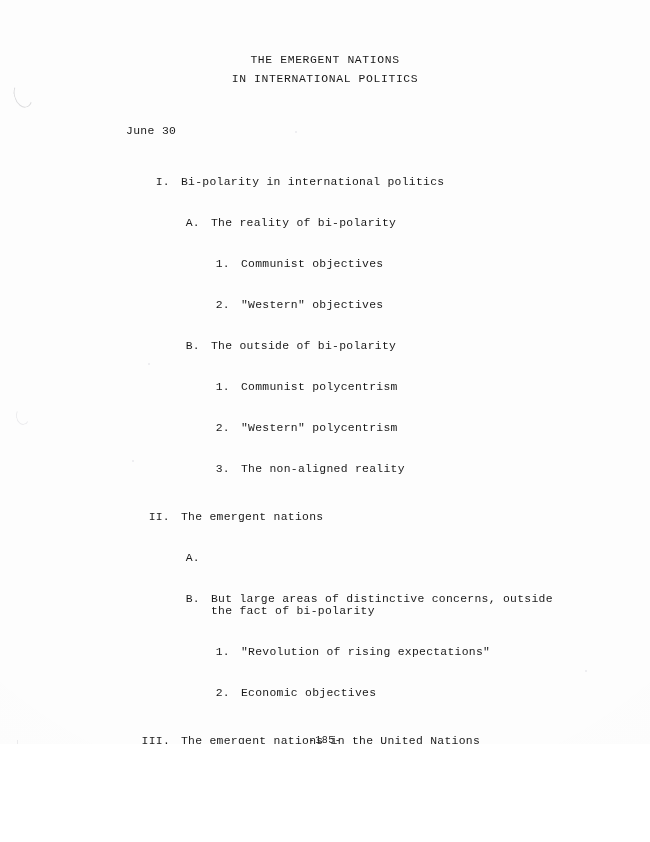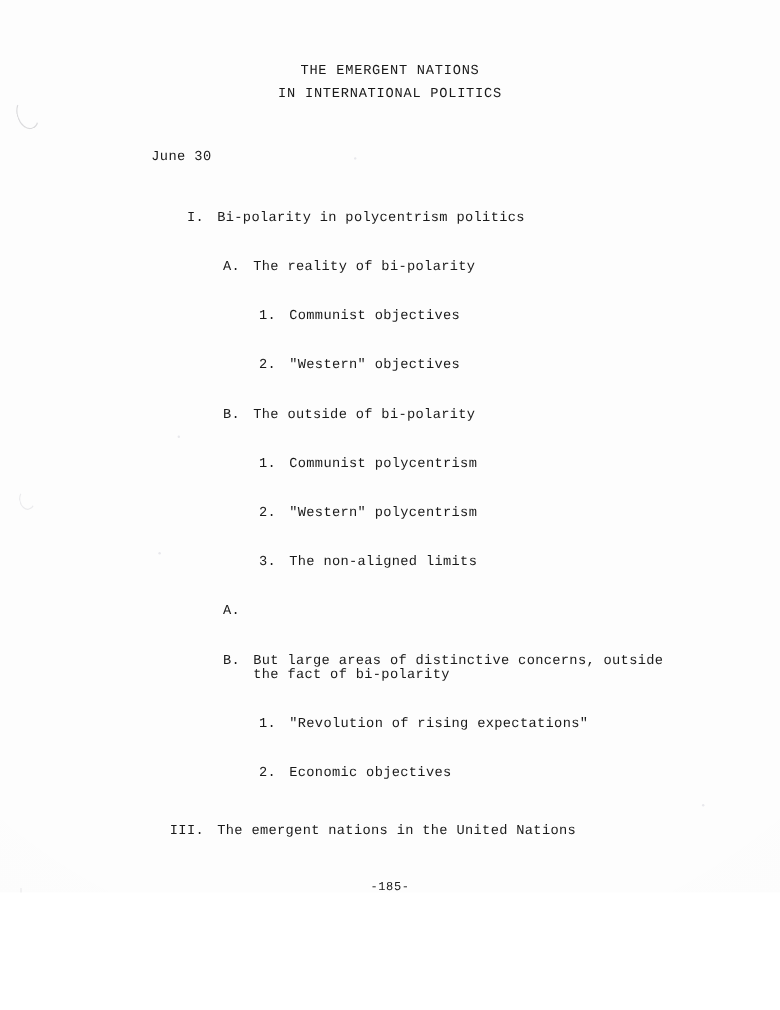--- a/index.html
+++ b/index.html
@@ -175,21 +175,21 @@
     <span class="tline">THE EMERGENT NATIONS</span>
     <span class="tline">IN INTERNATIONAL POLITICS</span>
   </div>
 
   <div class="date-line">June 30</div>
 
   <div class="outline">
 
     <div class="entry lvl-roman first">
       <span class="marker">I.</span>
-      <span class="body">Bi-polarity in polycentrism politics</span>
+      <span class="body">Bi-polarity in international politics</span>
     </div>
 
     <div class="entry lvl-alpha gap-alpha">
       <span class="marker">A.</span>
       <span class="body">The reality of bi-polarity</span>
     </div>
 
     <div class="entry lvl-num gap-num">
       <span class="marker">1.</span>
       <span class="body">Communist objectives</span>
@@ -210,23 +210,27 @@
       <span class="body">Communist polycentrism</span>
     </div>
 
     <div class="entry lvl-num gap-num">
       <span class="marker">2.</span>
       <span class="body">"Western" polycentrism</span>
     </div>
 
     <div class="entry lvl-num gap-num">
       <span class="marker">3.</span>
-      <span class="body">The non-aligned limits</span>
-    </div>
-
+      <span class="body">The non-aligned reality</span>
+    </div>
+
+    <div class="entry lvl-roman gap-section">
+      <span class="marker">II.</span>
+      <span class="body">The emergent nations</span>
+    </div>
 
     <div class="entry lvl-alpha gap-alpha">
       <span class="marker">A.</span>
     </div>
 
     <div class="entry lvl-alpha gap-alpha">
       <span class="marker">B.</span>
       <span class="body"><span>But large areas of distinctive concerns, outside</span><span class="cont">the fact of bi-polarity</span></span>
     </div>
 

